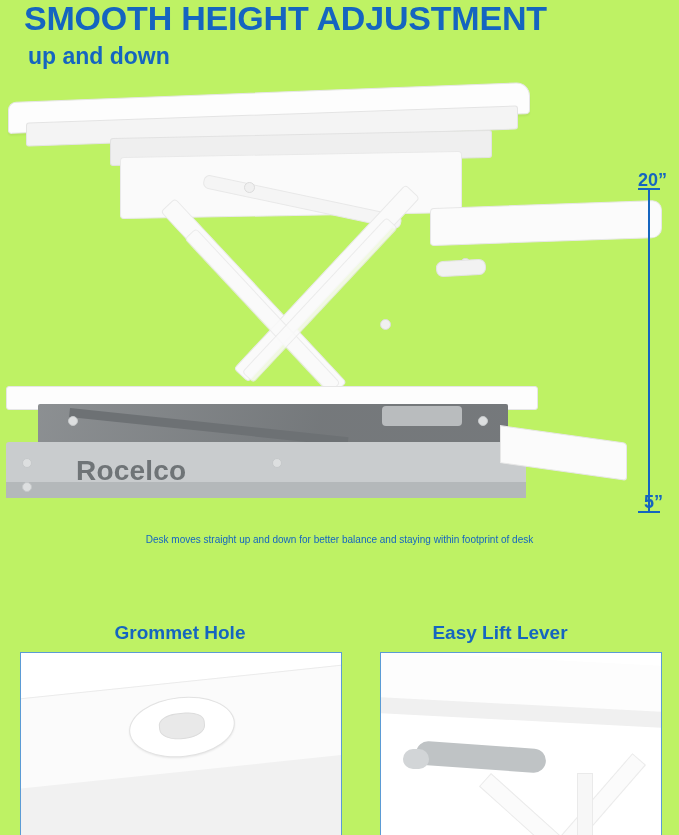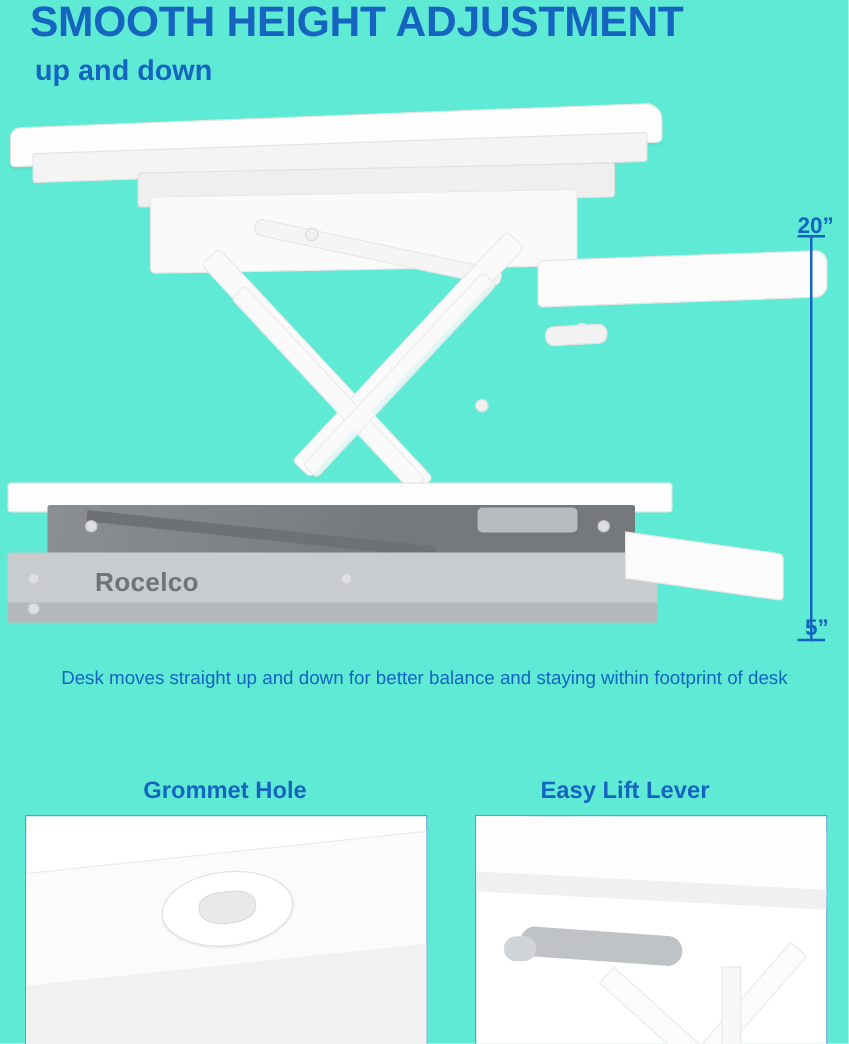--- a/index.html
+++ b/index.html
@@ -12,21 +12,21 @@
     height: 835px;
     font-family: "Liberation Sans", sans-serif;
     color: #1a5fb4;
     position: relative;
     overflow: hidden;
   }
   .page {
     position: relative;
     width: 679px;
     height: 835px;
-    background: #5eead4;
+    background: #bef264;
   }
 
   
   .title {
     position: absolute;
     left: 24px;
     top: 0px;
     font-size: 34px;
     font-weight: bold;
     letter-spacing: -0.2px;
@@ -242,21 +242,21 @@
   .screw-1 { left: 22px; top: 380px; }
   .screw-2 { left: 22px; top: 404px; }
   .screw-3 { left: 272px; top: 380px; }
   .screw-4 { left: 68px; top: 338px; }
   .screw-5 { left: 478px; top: 338px; }
 
   .brand {
     position: absolute;
     left: 76px;
     top: 377px;
-    font-size: 21px;
+    font-size: 28px;
     font-weight: bold;
     color: #6f7477;
     letter-spacing: 0.2px;
   }
 
   
   .meas {
     position: absolute;
     left: 648px;
     top: 110px;
@@ -282,21 +282,21 @@
   .meas-top-label { left: 638px; top: 92px; text-align: right; }
   .meas-bot-label { left: 644px; top: 414px; }
 
   
   .caption {
     position: absolute;
     left: 0;
     top: 534px;
     width: 679px;
     text-align: center;
-    font-size: 15px;
+    font-size: 10px;
     color: #1565c0;
   }
 
   
   .panel-heading {
     position: absolute;
     font-size: 19px;
     font-weight: bold;
     color: #1565c0;
     text-align: center;

